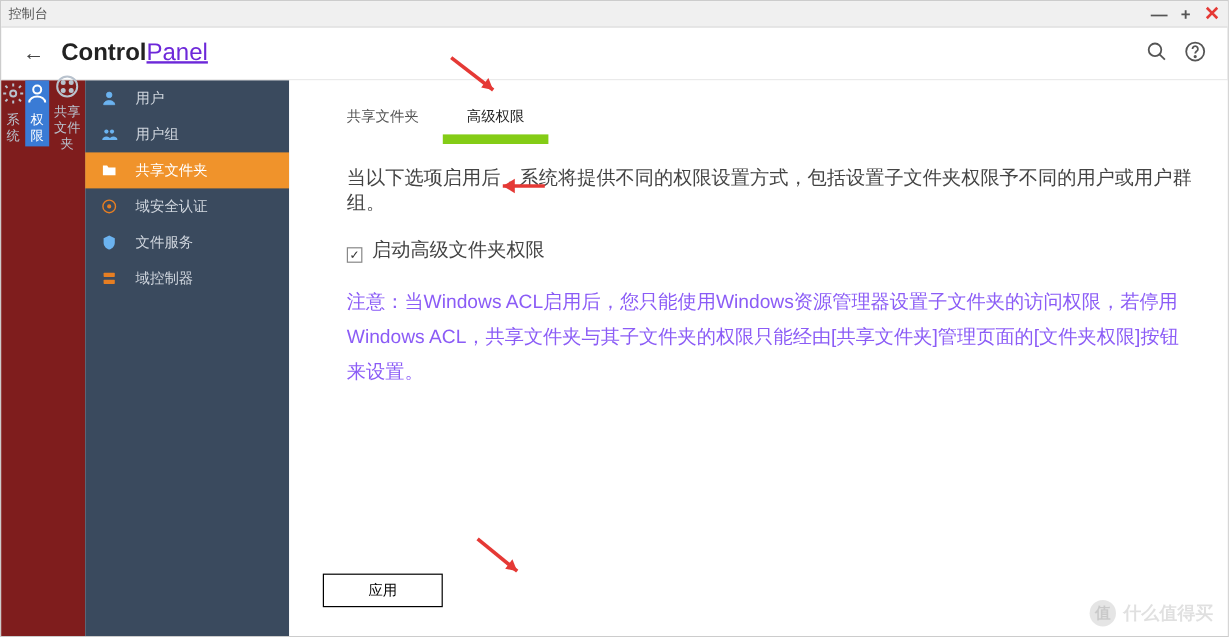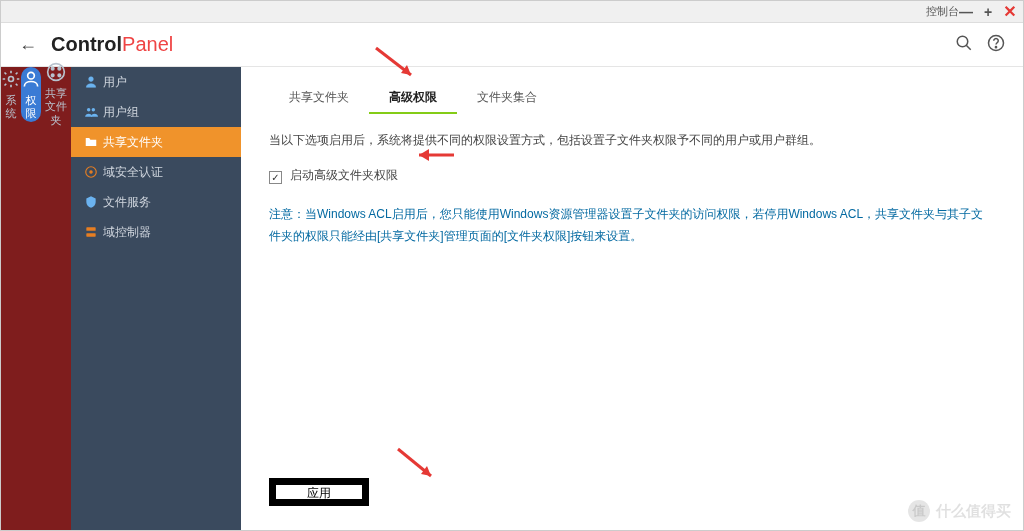--- a/index.html
+++ b/index.html
@@ -1,64 +1,64 @@
 <!DOCTYPE html>
 <html><head>
   <meta charset="utf-8">
   <style>
     * { margin: 0; padding: 0; box-sizing: border-box; }
     body { font-family: "Microsoft YaHei", Arial, sans-serif; font-size: 12px; color: #333; background: #fff; }
     
     .window { width: 1024px; height: 531px; border: 1px solid #ccc; display: flex; flex-direction: column; position: relative; }
     
     .titlebar { height: 22px; background: #f0f0f0; display: flex; align-items: center; padding: 0 6px; border-bottom: 1px solid #ddd; }
-    .titlebar-title { flex: 1; font-size: 11px; color: #555; text-align: right; }
+    .titlebar-title { flex: 1; font-size: 11px; color: #555; }
     .titlebar-btns { display: flex; gap: 8px; align-items: center; }
     .titlebar-btn { width: 14px; height: 14px; display: flex; align-items: center; justify-content: center; cursor: pointer; font-weight: bold; }
     .close-btn { color: #e53935; font-size: 16px; }
     .min-btn, .max-btn { color: #555; font-size: 14px; }
     
     .header { height: 44px; display: flex; align-items: center; padding: 0 18px; border-bottom: 1px solid #e5e5e5; }
     .back-arrow { font-size: 18px; color: #444; margin-right: 14px; cursor: pointer; }
     .brand { font-size: 20px; }
     .brand-bold { font-weight: 700; color: #222; }
-    .brand-light { font-weight: 300; color: #ef4444; }
+    .brand-light { font-weight: 300; color: #6d28d9; text-decoration: underline; }
     .header-spacer { flex: 1; }
     .header-icon { margin-left: 14px; cursor: pointer; color: #555; }
     .header-icon svg { width: 18px; height: 18px; }
     
     .body { flex: 1; display: flex; min-height: 0; }
     
     .primary-nav { width: 70px; background: #7f1d1d; display: flex; flex-direction: row; }
     .pnav-item { height: 55px; display: flex; flex-direction: column; align-items: center; justify-content: center; color: #b8c2cd; cursor: pointer; font-size: 11px; gap: 3px; }
-    .pnav-item.active { background: #3a7bd5; color: #fff; border-radius: 10px; }
+    .pnav-item.active { background: #3a7bd5; color: #fff; }
     .pnav-item svg { width: 20px; height: 20px; }
     .pnav-label { text-align: center; line-height: 1.2; padding: 0 4px; }
     
     .secondary-nav { width: 170px; background: #3a4a5e; display: flex; flex-direction: column; }
-    .snav-item { height: 30px; display: flex; align-items: center; padding: 0 12px; color: #d0d6de; cursor: pointer; font-size: 12px; gap: 4px; }
+    .snav-item { height: 30px; display: flex; align-items: center; padding: 0 12px; color: #d0d6de; cursor: pointer; font-size: 12px; gap: 14px; }
     .snav-item.active { background: #f0932b; color: #fff; }
     .snav-icon { width: 16px; height: 16px; display: flex; align-items: center; justify-content: center; }
     .snav-icon svg { width: 14px; height: 14px; }
     
     .content { flex: 1; display: flex; flex-direction: column; background: #fff; }
     
     .tabs { display: flex; padding: 16px 0 0 28px; gap: 0; }
     .tab { padding: 6px 20px; font-size: 12px; color: #555; cursor: pointer; border-bottom: 2px solid transparent; }
-    .tab.active { color: #222; border-bottom: 2px solid #84cc16; font-weight: bold; }
-    
-    .content-body { flex: 1; padding: 18px 28px; font-size: 12px; color: #444; position: relative; }
+    .tab.active { color: #222; border-bottom: 8px solid #84cc16; }
+    
+    .content-body { flex: 1; padding: 18px 28px; font-size: 16px; color: #444; position: relative; margin-left: 20px; }
     .intro { margin-bottom: 18px; }
     .checkbox-row { display: flex; align-items: flex-end; gap: 8px; margin-bottom: 14px; }
     .checkbox { width: 13px; height: 13px; border: 1px solid #888; display: flex; align-items: center; justify-content: center; cursor: pointer; font-size: 10px; }
     .checkbox.checked::after { content: "✓"; color: #333; }
-    .note { color: #0369a1; line-height: 1.8; margin-top: 20px; max-width: 720px; }
+    .note { color: #8b5cf6; line-height: 1.8; margin-top: 20px; max-width: 720px; }
     
     .footer { padding: 16px 28px 24px; }
-    .apply-btn { width: 100px; height: 28px; border: 7px solid #000000; background: #fff; cursor: pointer; font-size: 12px; }
+    .apply-btn { width: 100px; height: 28px; border: 1px solid #000000; background: #fff; cursor: pointer; font-size: 12px; }
     
     .arrow { position: absolute; pointer-events: none; }
     .arrow svg { width: 50px; height: 40px; }
     .arrow1 { left: 370px; top: 42px; }
     .arrow2 { left: 408px; top: 142px; }
     .arrow3 { left: 392px; top: 443px; }
     
     .watermark { position: absolute; right: 12px; bottom: 8px; display: flex; align-items: center; gap: 6px; color: rgba(0,0,0,0.12); font-size: 15px; font-weight: 600; pointer-events: none; }
     .watermark-icon { width: 22px; height: 22px; border-radius: 50%; background: rgba(0,0,0,0.1); display: flex; align-items: center; justify-content: center; font-size: 13px; }
   </style>
@@ -178,21 +178,20 @@
             </svg>
           </span>
         <span>域控制器</span>
       </div>
     </div>
 
     <div class="content">
       <div class="tabs">
         <div class="tab">共享文件夹</div>
         <div class="tab active">高级权限</div>
-        <div class="tab">文件夹集合</div>
       </div>
       <div class="content-body">
         <p class="intro">当以下选项启用后，系统将提供不同的权限设置方式，包括设置子文件夹权限予不同的用户或用户群组。</p>
         <div class="checkbox-row">
           <span class="checkbox checked"></span>
           <span>启动高级文件夹权限</span>
         </div>
         <p class="note">注意：当Windows ACL启用后，您只能使用Windows资源管理器设置子文件夹的访问权限，若停用Windows ACL，共享文件夹与其子文件夹的权限只能经由[共享文件夹]管理页面的[文件夹权限]按钮来设置。</p>
       </div>
       <div class="footer">

